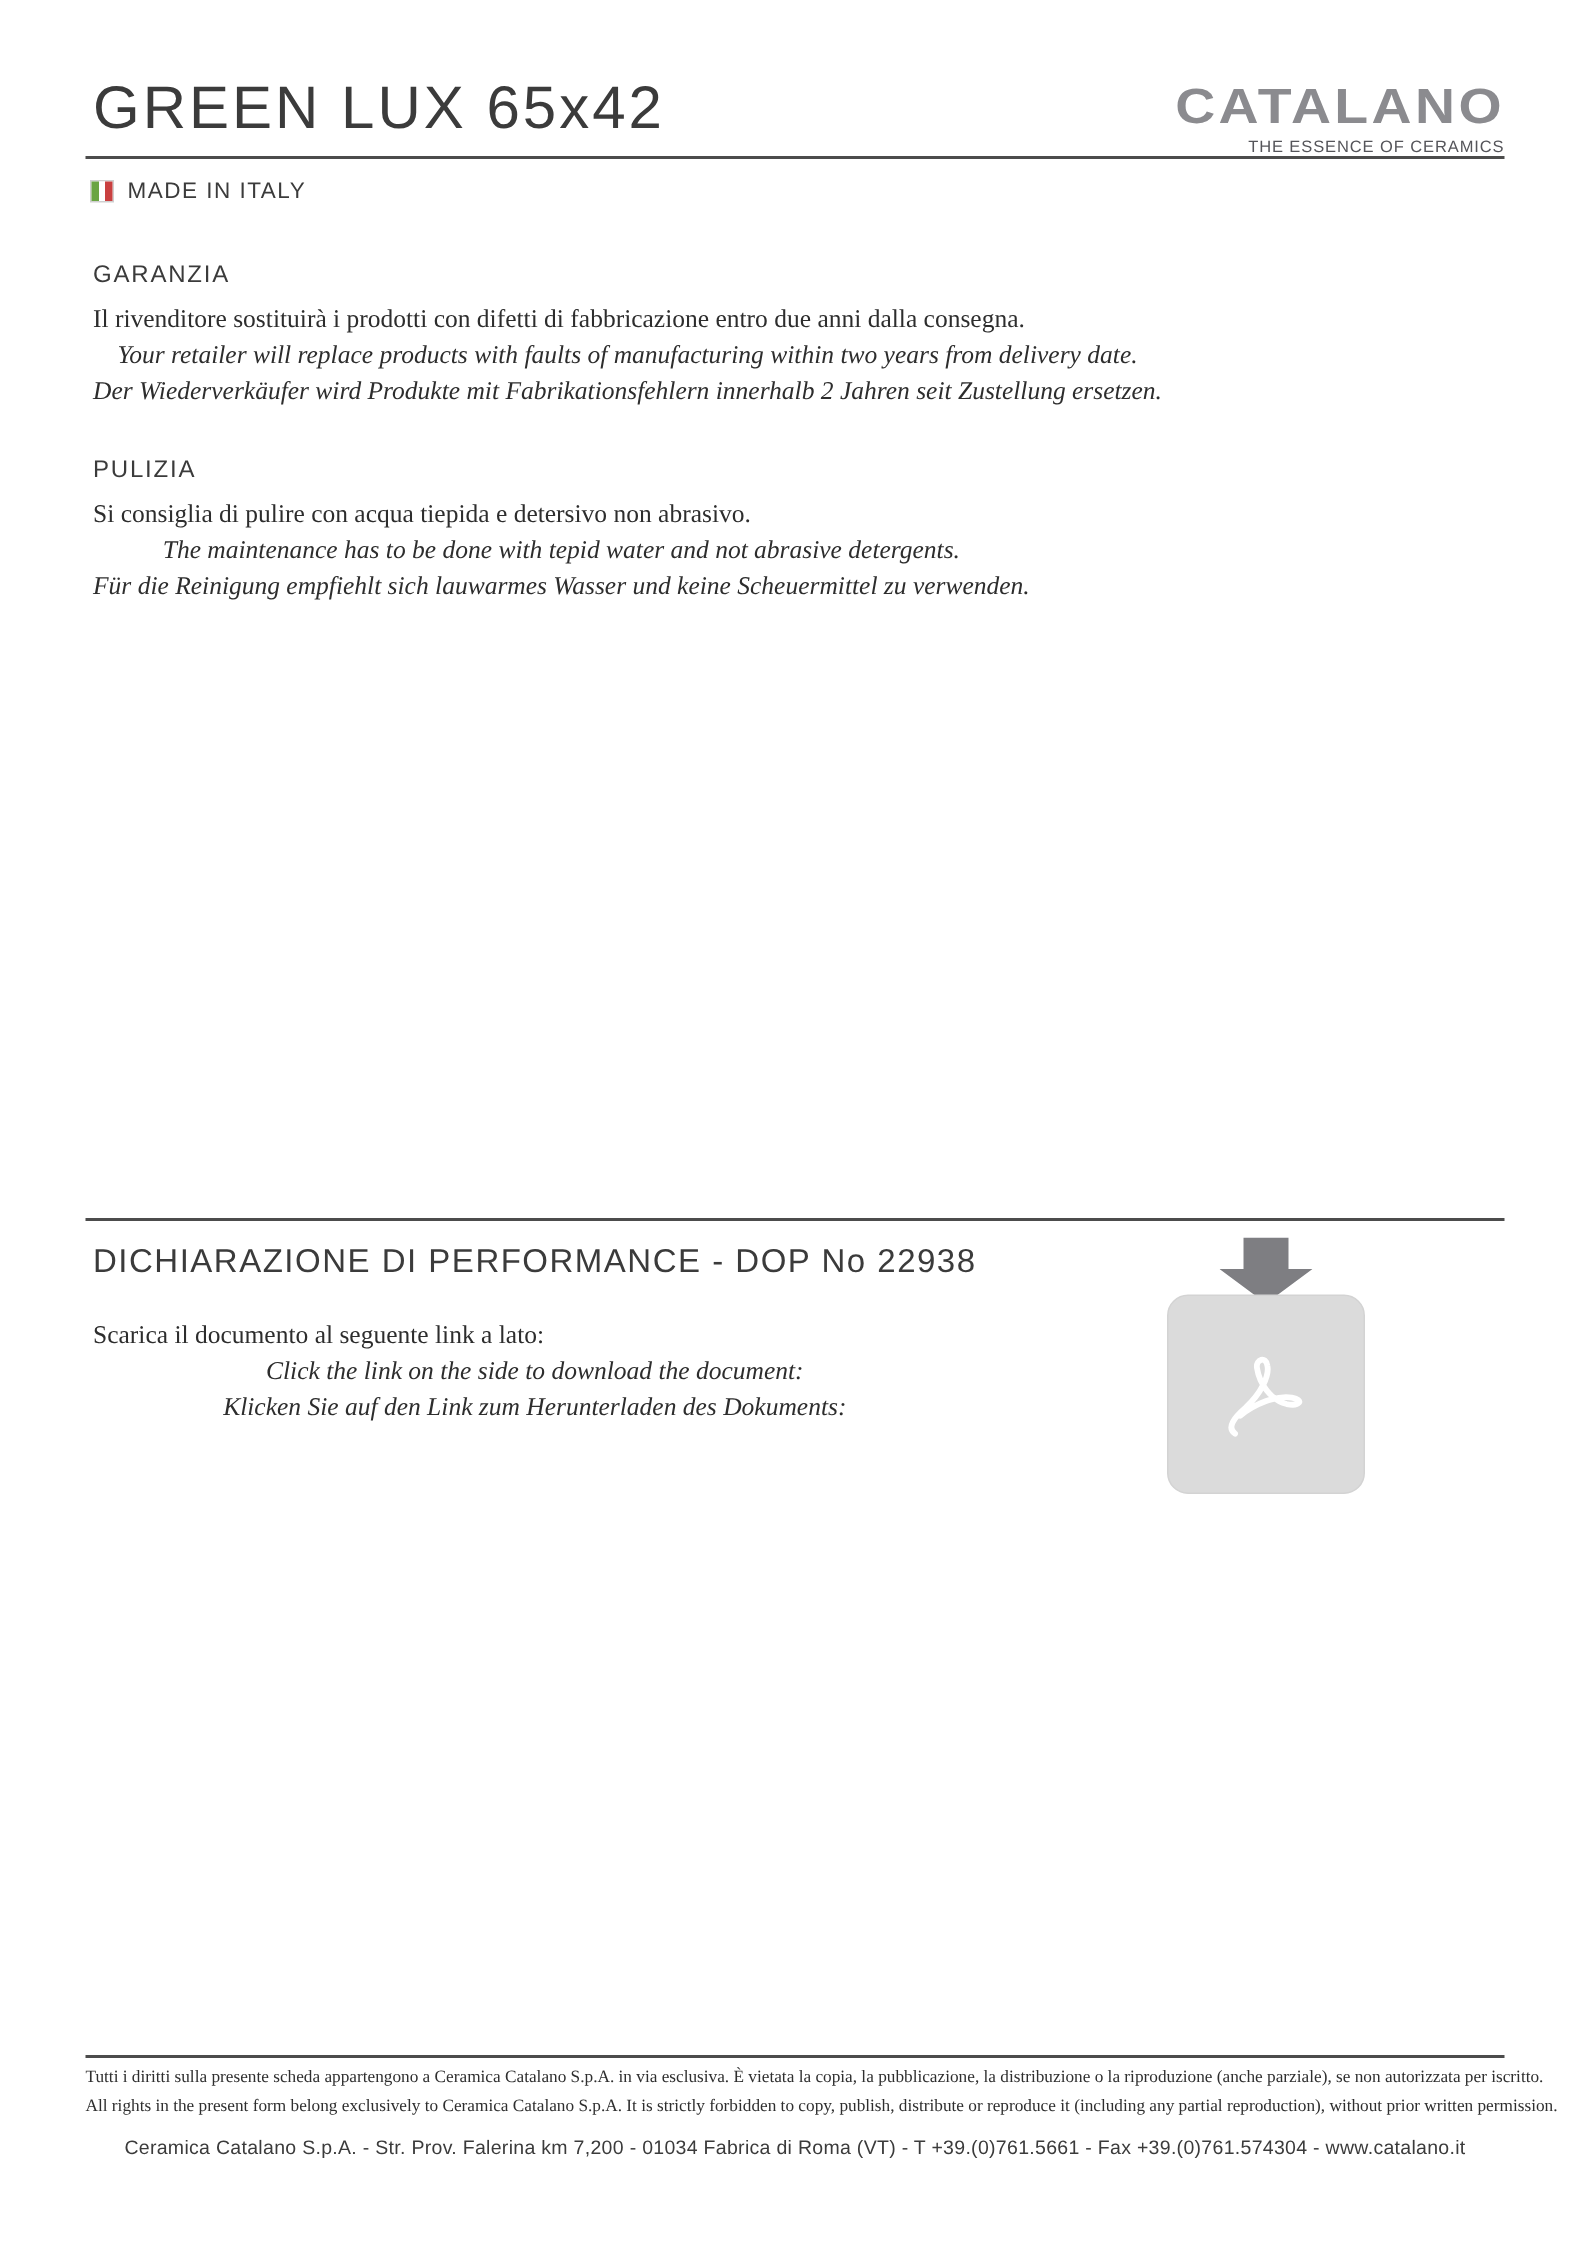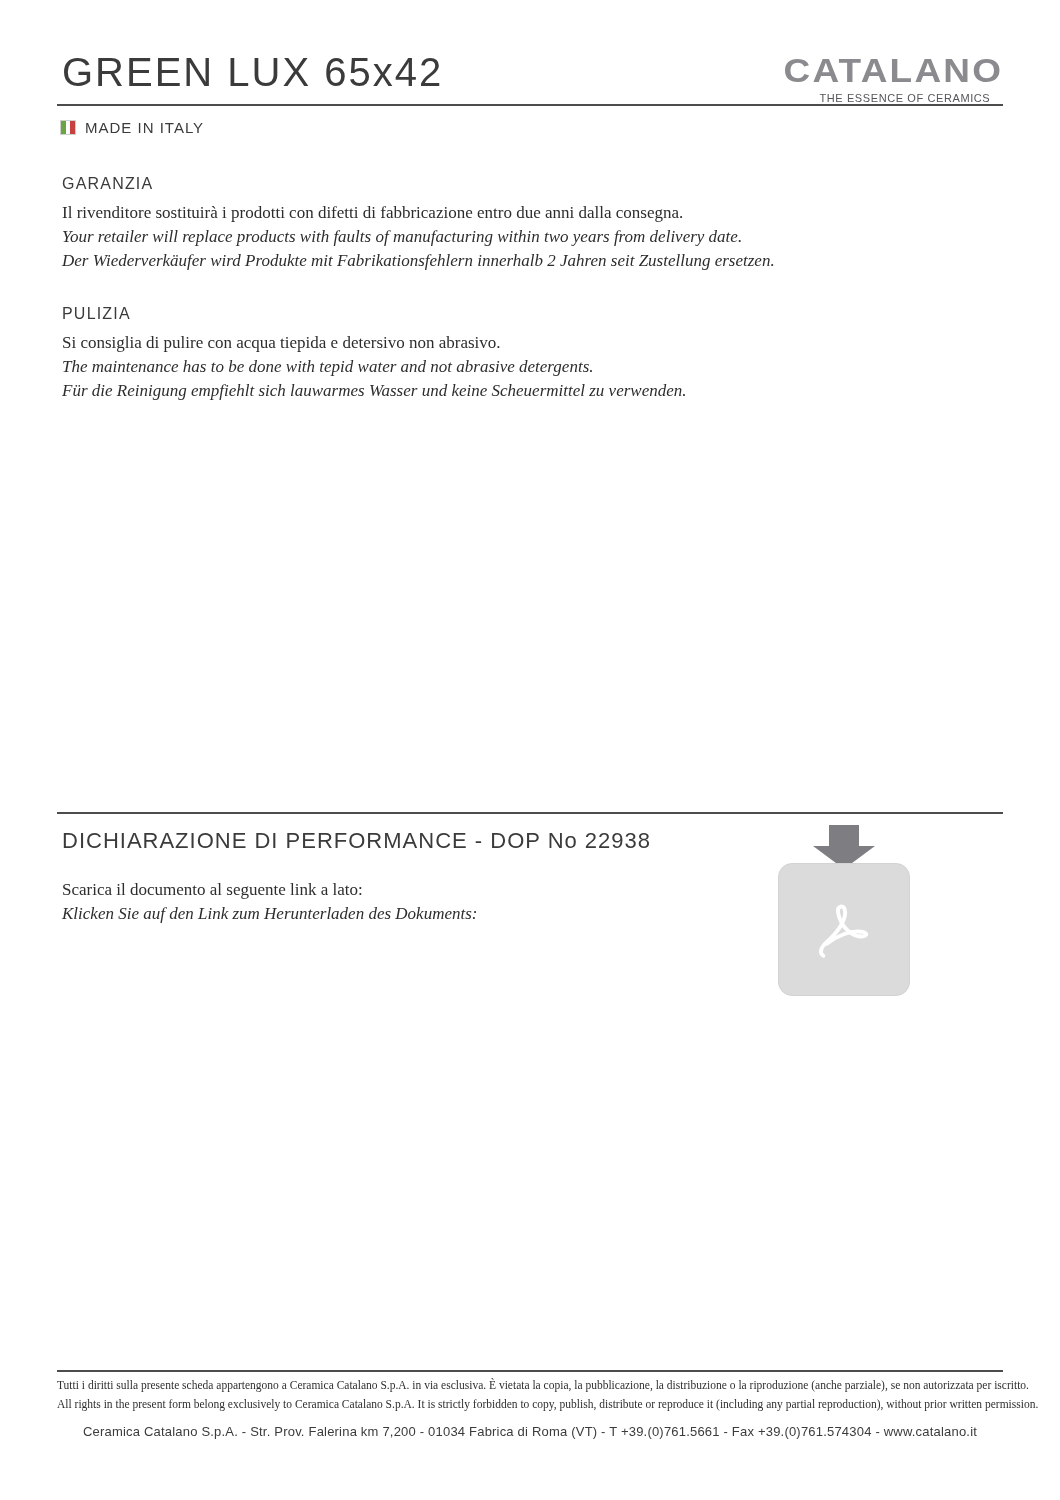--- a/index.html
+++ b/index.html
@@ -13,21 +13,21 @@
     overflow:hidden;
     text-decoration:underline;
   }
 
   
   .page-title {
     position:absolute; left:62px; top:50px;
     font-size:40px; font-weight:400; letter-spacing:2px;
     color:#3b3b3b; white-space:nowrap;
   }
-  .logo-block { position:absolute; top:52px; right:57px; text-align:center; }
+  .logo-block { position:absolute; top:52px; right:57px; text-align:right; }
   .logo-word {
     font-size:33px; font-weight:700; letter-spacing:2px;
     color:#8b8b8f; transform:scaleX(1.12); transform-origin:right center;
     white-space:nowrap;
   }
   .logo-tagline {
     margin-top:2px; font-size:11px; letter-spacing:0.6px;
     color:#55555a; font-weight:400; white-space:nowrap;
   }
   .rule {
@@ -53,21 +53,21 @@
   .sec-garanzia { top:175px; }
   .sec-pulizia  { top:305px; }
   .section-heading {
     font-size:16px; font-weight:400; letter-spacing:1.2px;
     color:#3b3b3b; margin-bottom:8px; white-space:nowrap;
   }
   .serif-line {
     font-family:"Liberation Serif", serif;
     font-size:17px; line-height:24px; color:#2d2d2d; white-space:nowrap;
   }
-  .serif-italic { font-style:italic; }
+  .serif-italic { font-style:italic;text-align:center; }
 
   
   .rule-dop { top:812px; }
   .sec-dop { top:828px; }
   .dop-heading {
     font-size:22px; font-weight:400; letter-spacing:1px;
     color:#3b3b3b; white-space:nowrap;
   }
   .dop-text { margin-top:24px; }
 
@@ -131,20 +131,21 @@
     <div class="serif-line serif-italic">The maintenance has to be done with tepid water and not abrasive detergents.</div>
     <div class="serif-line serif-italic">Für die Reinigung empfiehlt sich lauwarmes Wasser und keine Scheuermittel zu verwenden.</div>
   </div>
 
   <div class="rule rule-dop"></div>
 
   <div class="section sec-dop">
     <div class="dop-heading">DICHIARAZIONE DI PERFORMANCE - DOP No 22938</div>
     <div class="dop-text">
       <div class="serif-line">Scarica il documento al seguente link a lato:</div>
+      <div class="serif-line serif-italic">Click the link on the side to download the document:</div>
       <div class="serif-line serif-italic">Klicken Sie auf den Link zum Herunterladen des Dokuments:</div>
     </div>
   </div>
 
   <div class="pdf-link">
     <svg class="pdf-arrow" viewBox="0 0 62 44">
       <polygon points="16,0 46,0 46,21 62,21 31,44 0,21 16,21" fill="#7e7e82"></polygon>
     </svg>
     <div class="pdf-box">
       <svg class="pdf-glyph" viewBox="0 0 100 100">

